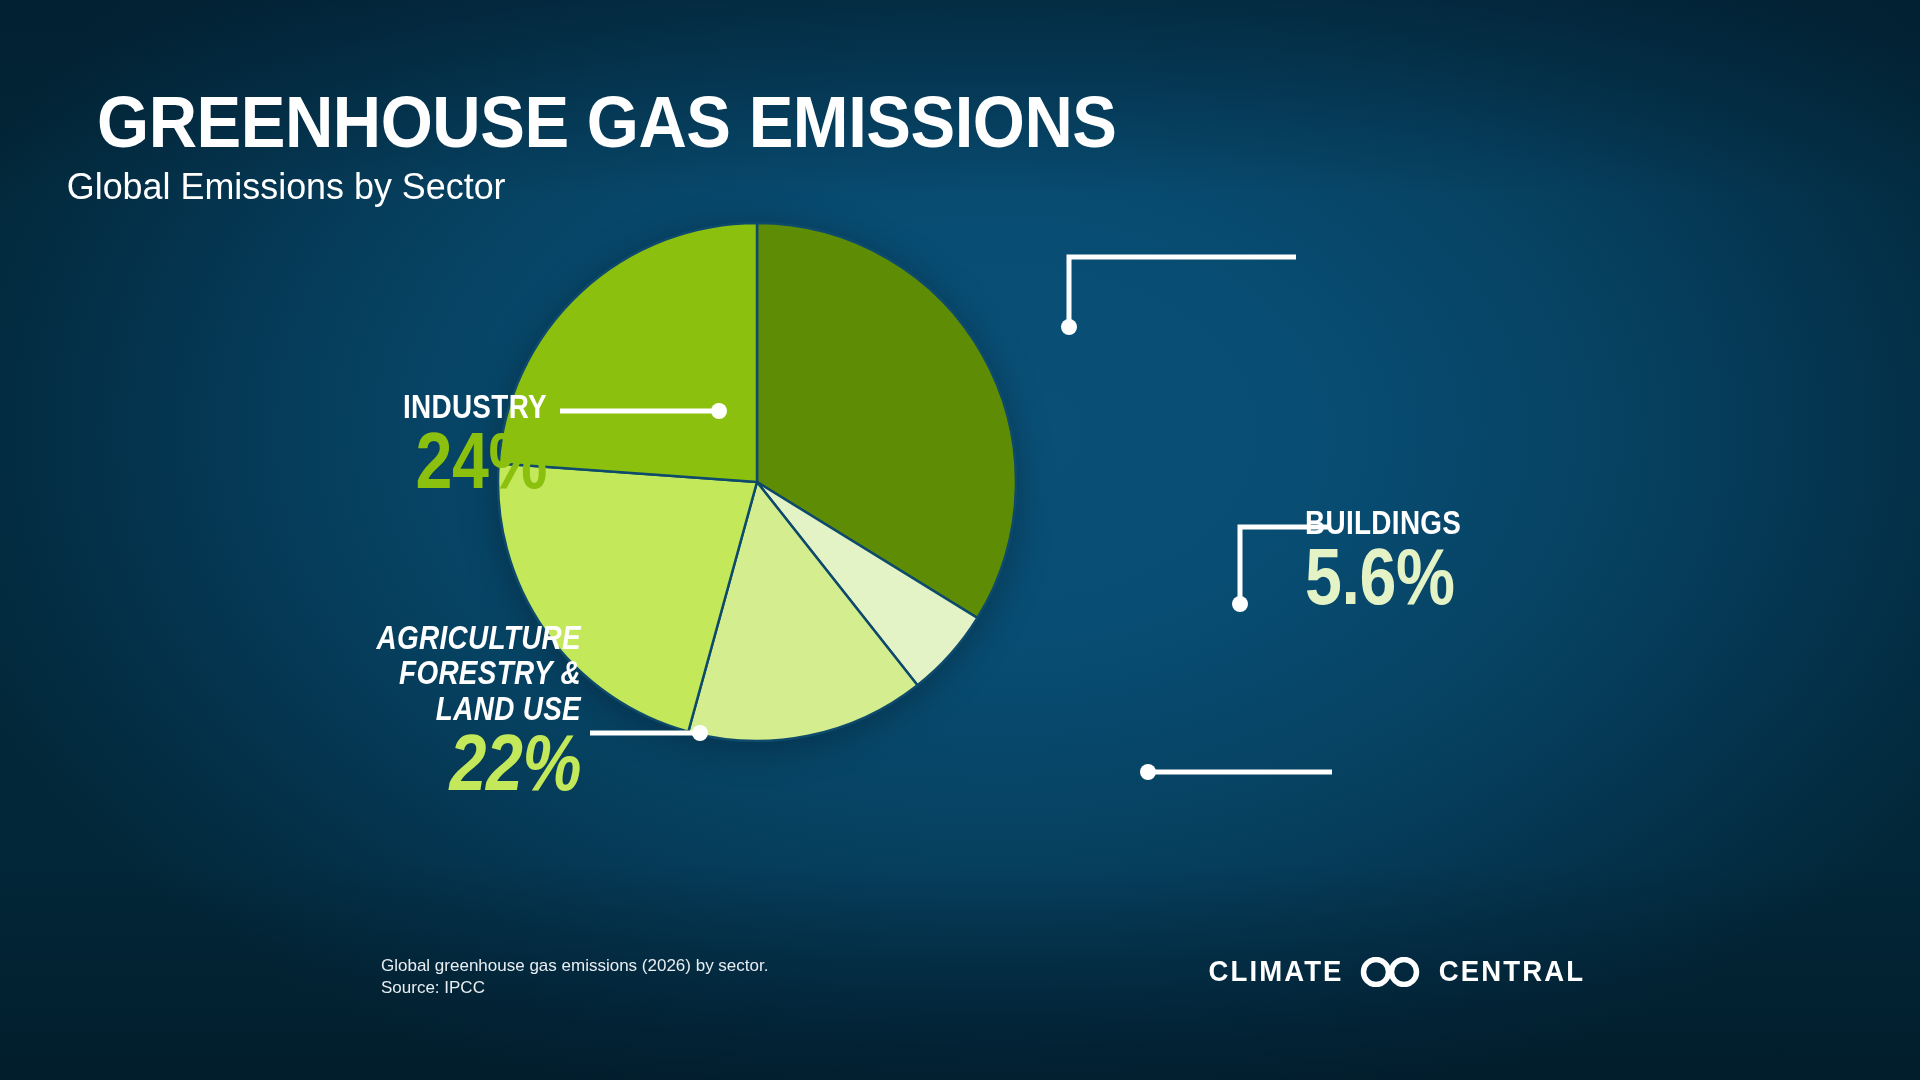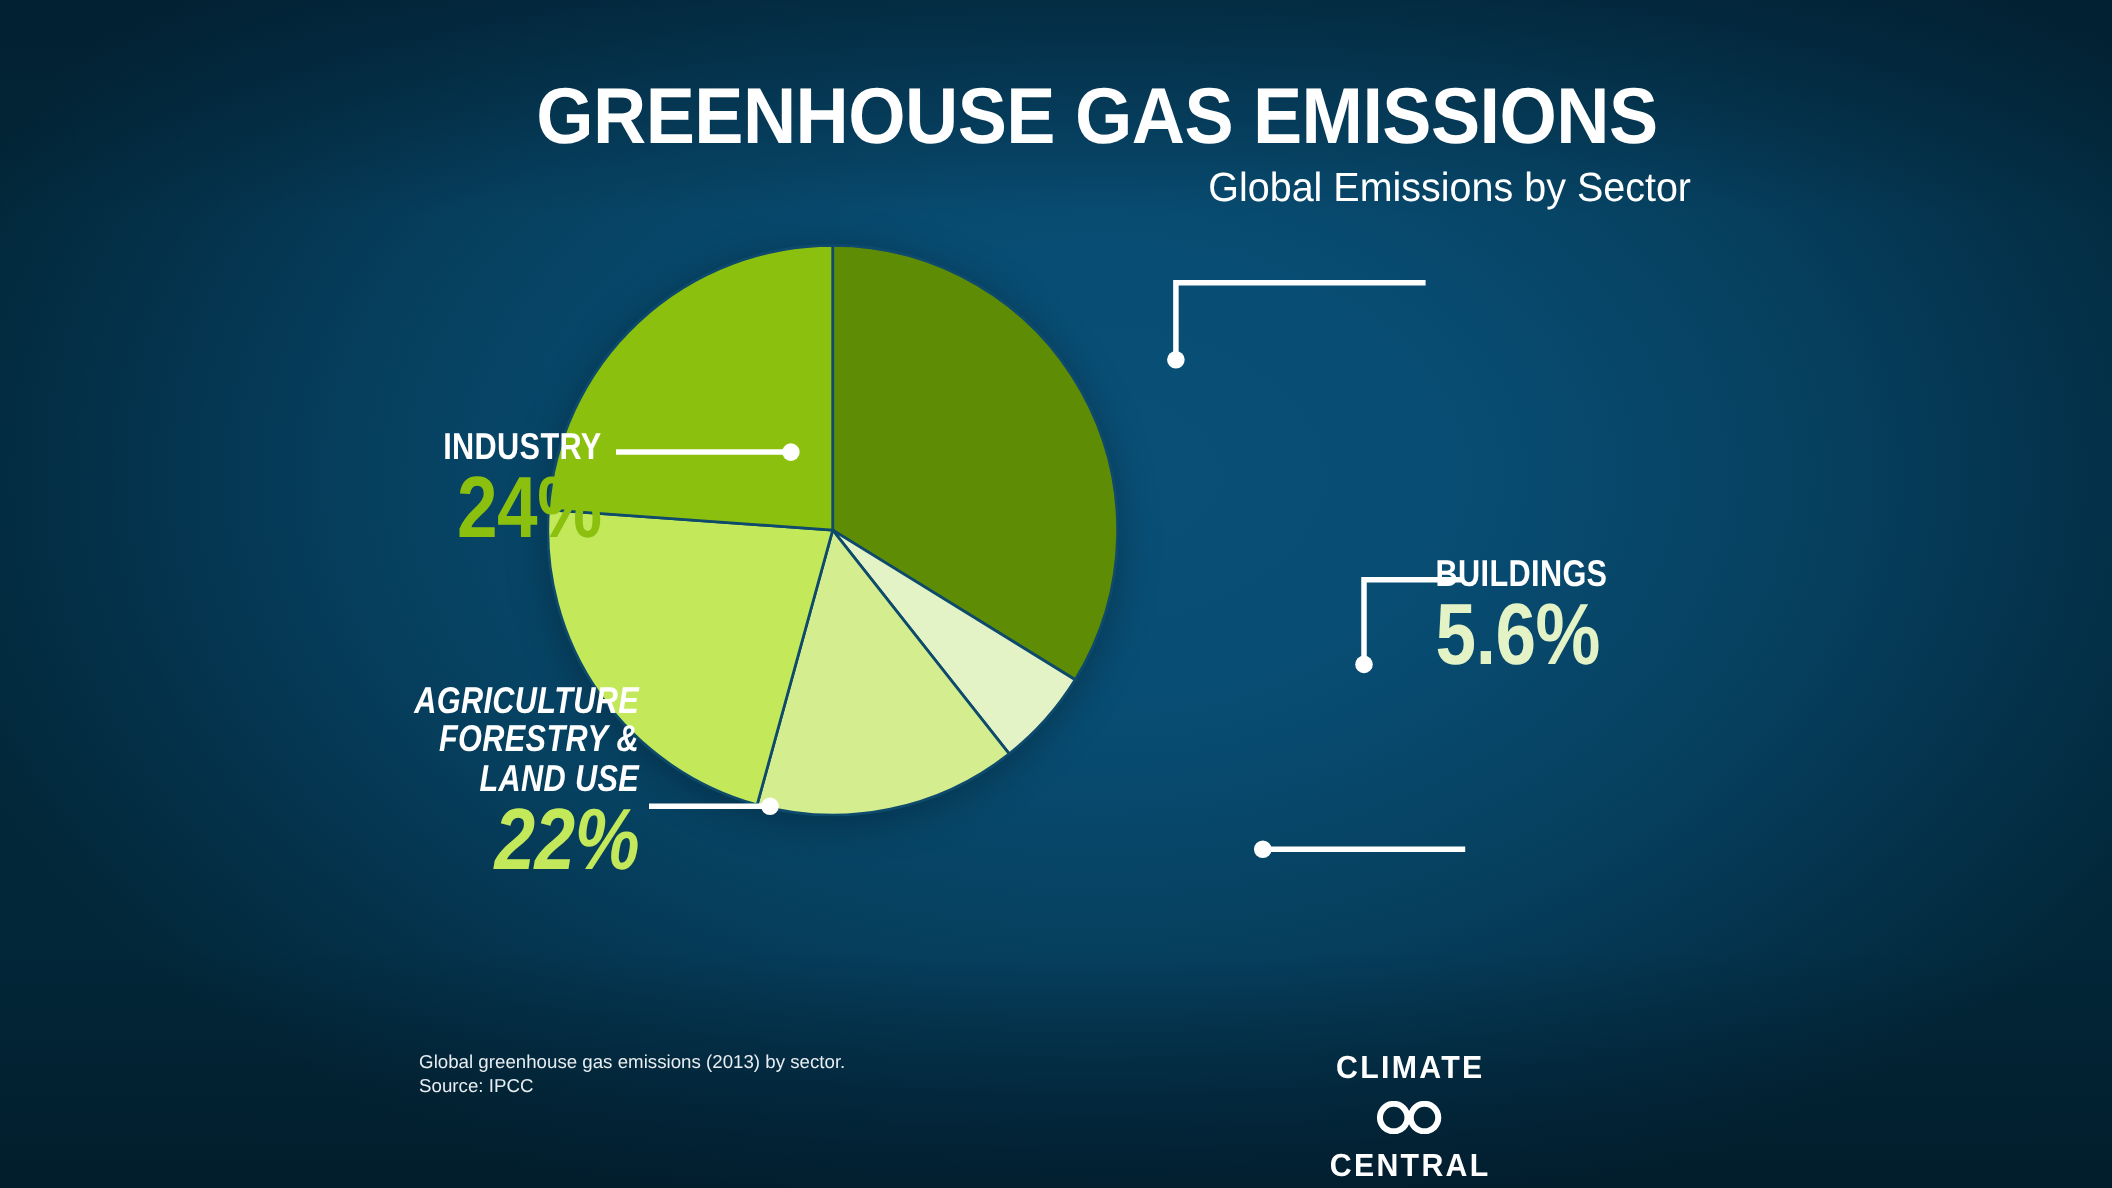--- a/index.html
+++ b/index.html
@@ -18,21 +18,21 @@
   }
   #stage::after{
     content:""; position:absolute; inset:0;
     background:linear-gradient(180deg, rgba(2,28,45,.55) 0%, rgba(0,0,0,0) 18%, rgba(0,0,0,0) 80%, rgba(2,24,38,.65) 100%);
     pointer-events:none;
   }
 
   .cond { font-family:"Liberation Sans Narrow","Liberation Sans", sans-serif; font-stretch:condensed; }
 
   
-  #header { position:absolute; left:0; top:70px; width:1560px; text-align:right; z-index:6;padding-left:44px; }
+  #header { position:absolute; left:0; top:86px; width:1560px; text-align:left; z-index:6;padding-left:44px; }
   #title {
     font-weight:700; font-size:72px; line-height:1.0; color:#ffffff;
     letter-spacing:-0.5px; transform:scaleX(.93); transform-origin:center;
     white-space:nowrap;
   }
   #subtitle {
     margin-top:10px; font-size:37px; line-height:1.0; color:#ffffff; font-weight:400;
     transform:scaleX(.97); transform-origin:center; white-space:nowrap;
   }
 
@@ -54,21 +54,21 @@
   .left  .cl-label, .left  .cl-value { transform-origin:right center; text-align:right; }
 
   
   #leaders { position:absolute; left:0; top:0; width:1920px; height:1080px; z-index:5; pointer-events:none; }
 
   
   #source {
     position:absolute; left:381px; top:955px; z-index:7;
     color:#e8eef2; font-size:17px; line-height:1.32; font-weight:400;
   }
-  #logo { position:absolute; left:1205px; top:955px; z-index:7; display:flex; align-items:center; gap:13px;flex-direction:column; }
+  #logo { position:absolute; left:1205px; top:955px; z-index:7; display:flex; align-items:center; gap:13px; }
   .logo-word { color:#ffffff; font-weight:700; font-size:29px; letter-spacing:2.2px; transform:scaleX(.95); }
   .logo-mark { display:flex; align-items:center; }
 </style>
 </head>
 <body>
 
 <div id="stage">
 
   <div id="header">
     <div id="title" class="cond">GREENHOUSE GAS EMISSIONS</div>
@@ -128,21 +128,21 @@
   </div>
 
   <div class="callout left" style="left:271px; top:620px; width:310px;font-style:italic;">
     <div class="cl-label cond">AGRICULTURE</div>
     <div class="cl-label cond">FORESTRY &amp;</div>
     <div class="cl-label cond">LAND USE</div>
     <div class="cl-value cond" style="color:#c3e85a">22%</div>
   </div>
 
   <div id="source">
-    <div>Global greenhouse gas emissions (2013) by sector.</div>
+    <div>Global greenhouse gas emissions (2026) by sector.</div>
     <div>Source: IPCC</div>
   </div>
 
   <div id="logo">
     <span class="logo-word cond">CLIMATE</span>
     <span class="logo-mark">
       <svg width="62" height="30" viewBox="0 0 62 30">
         <circle cx="16" cy="15" r="12.5" fill="none" stroke="#ffffff" stroke-width="5.5"></circle>
         <circle cx="44" cy="15" r="12.5" fill="none" stroke="#ffffff" stroke-width="5.5"></circle>
       </svg>

